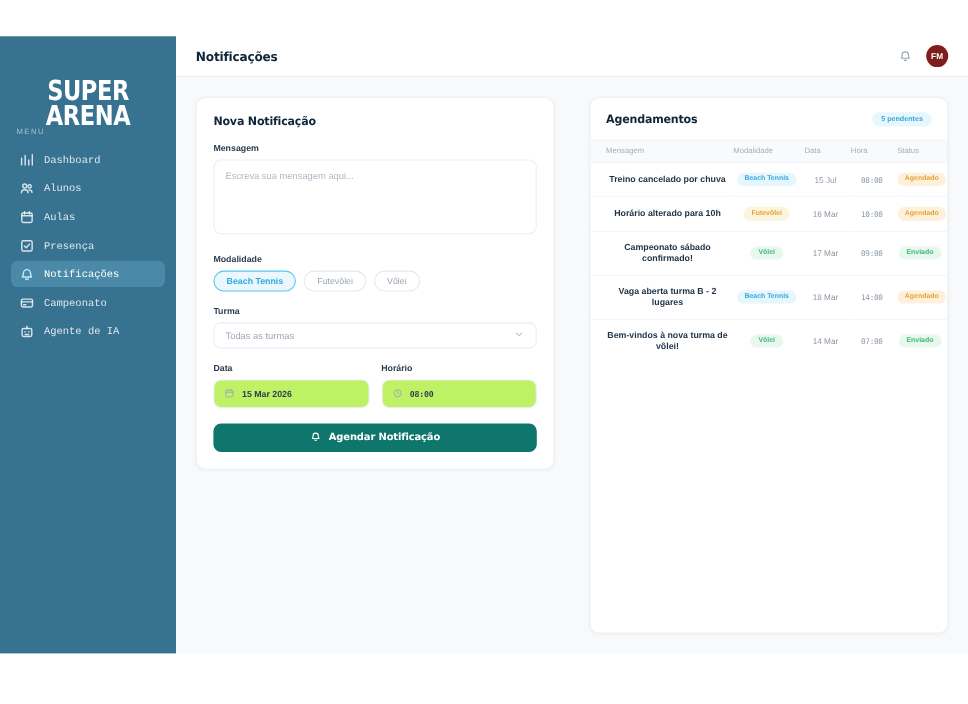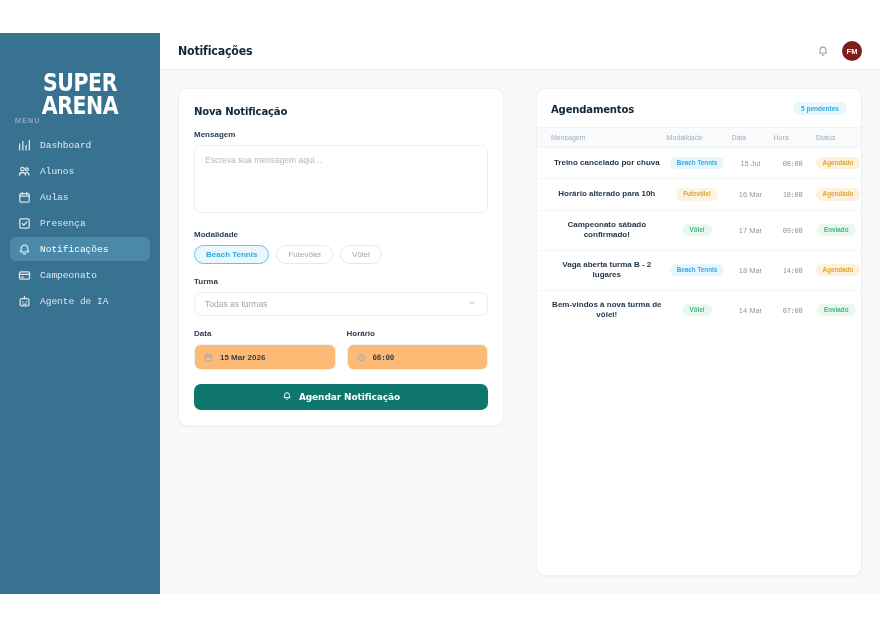--- a/index.html
+++ b/index.html
@@ -220,21 +220,21 @@
   .dt-col { flex: 1; min-width: 0; }
   .dt-input {
     height: 23px;
     border: 1px solid #e9eef3;
     border-radius: 7px;
     display: flex;
     align-items: center;
     gap: 7px;
     padding: 12px 9px;
     cursor: pointer;
-    background: #fdba74;
+    background: #bef264;
   }
   .dt-input svg { stroke: #9aa7b4; fill: none; stroke-width: 1.4; }
   .dt-text {
     font-size: 8px;
     font-weight: bold;
     color: #2c3e50;
   }
   .dt-text.mono { font-family: "DejaVu Sans Mono", monospace; font-size: 7.5px; letter-spacing: -0.2px; }
 
   #submit-btn {

